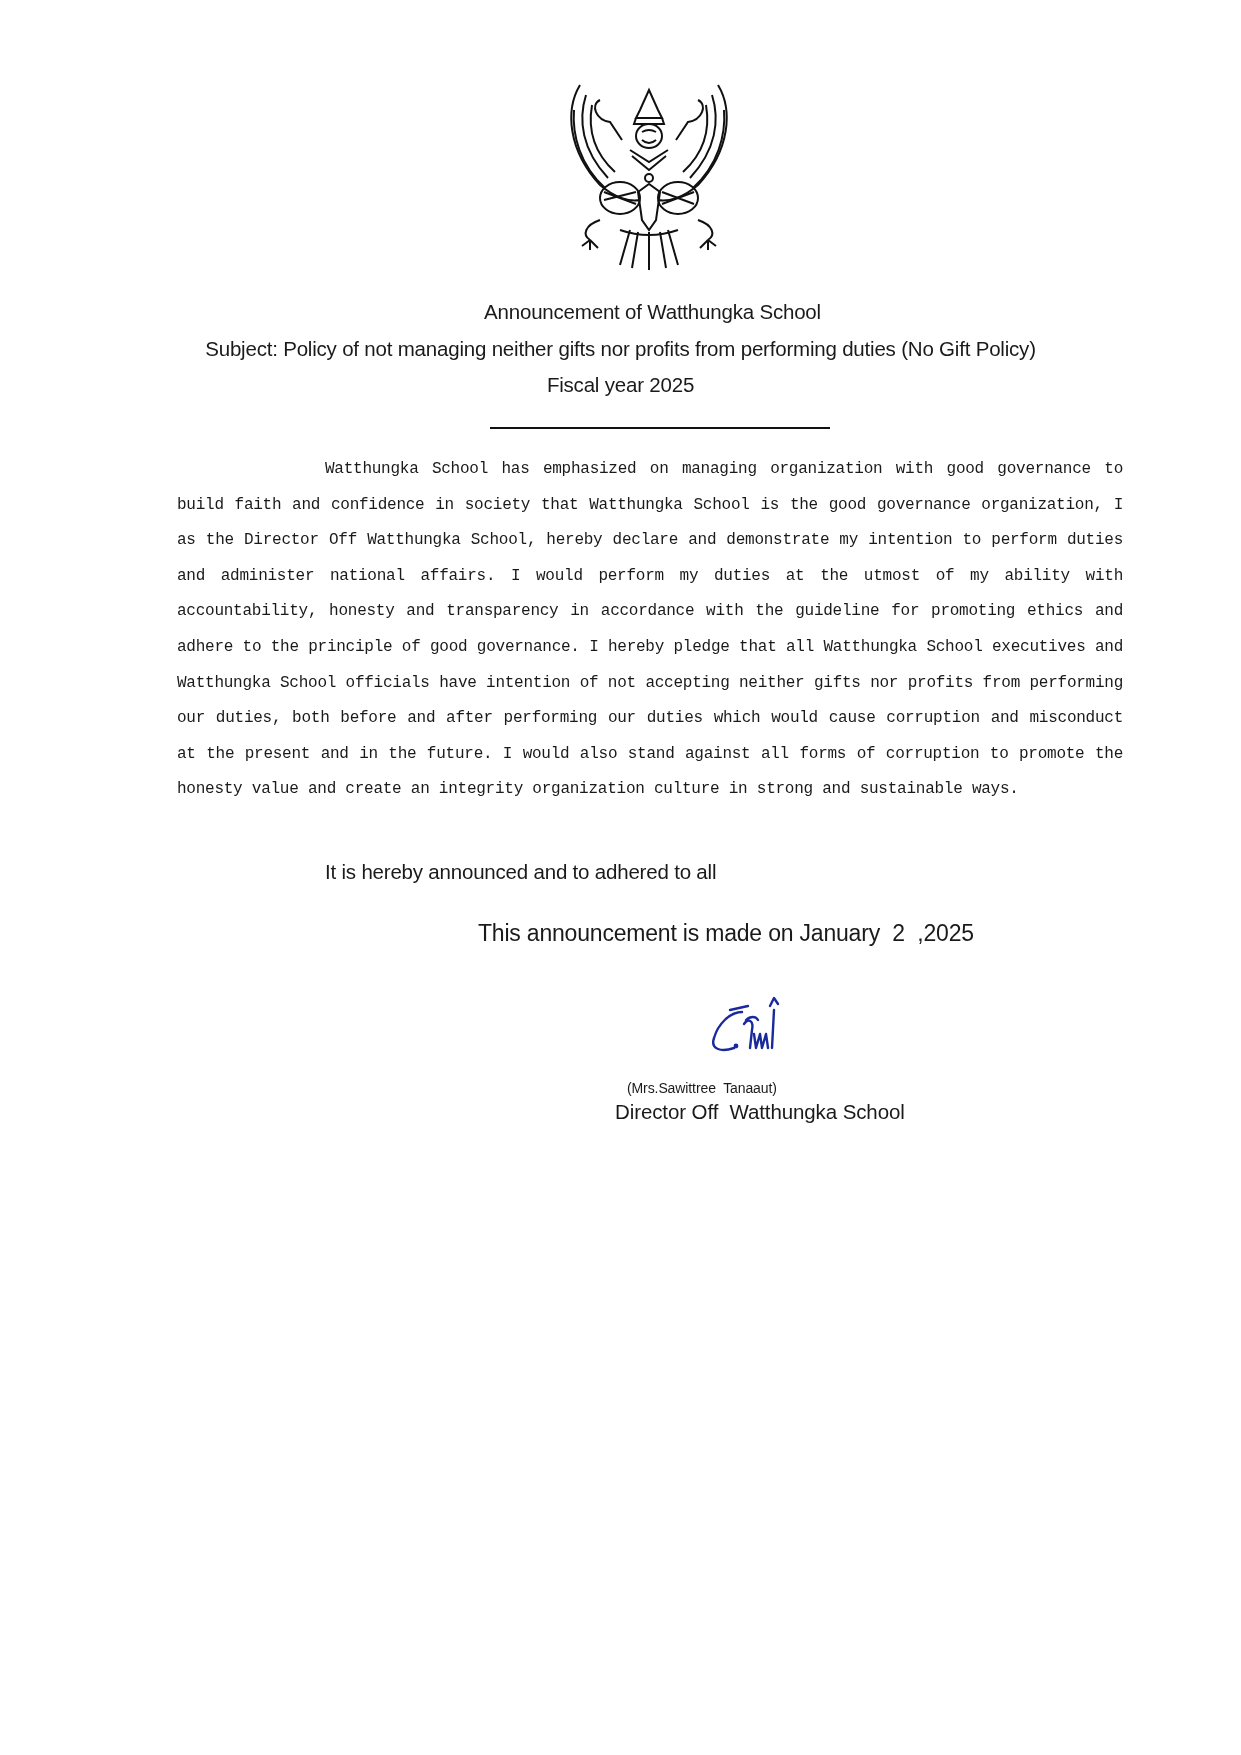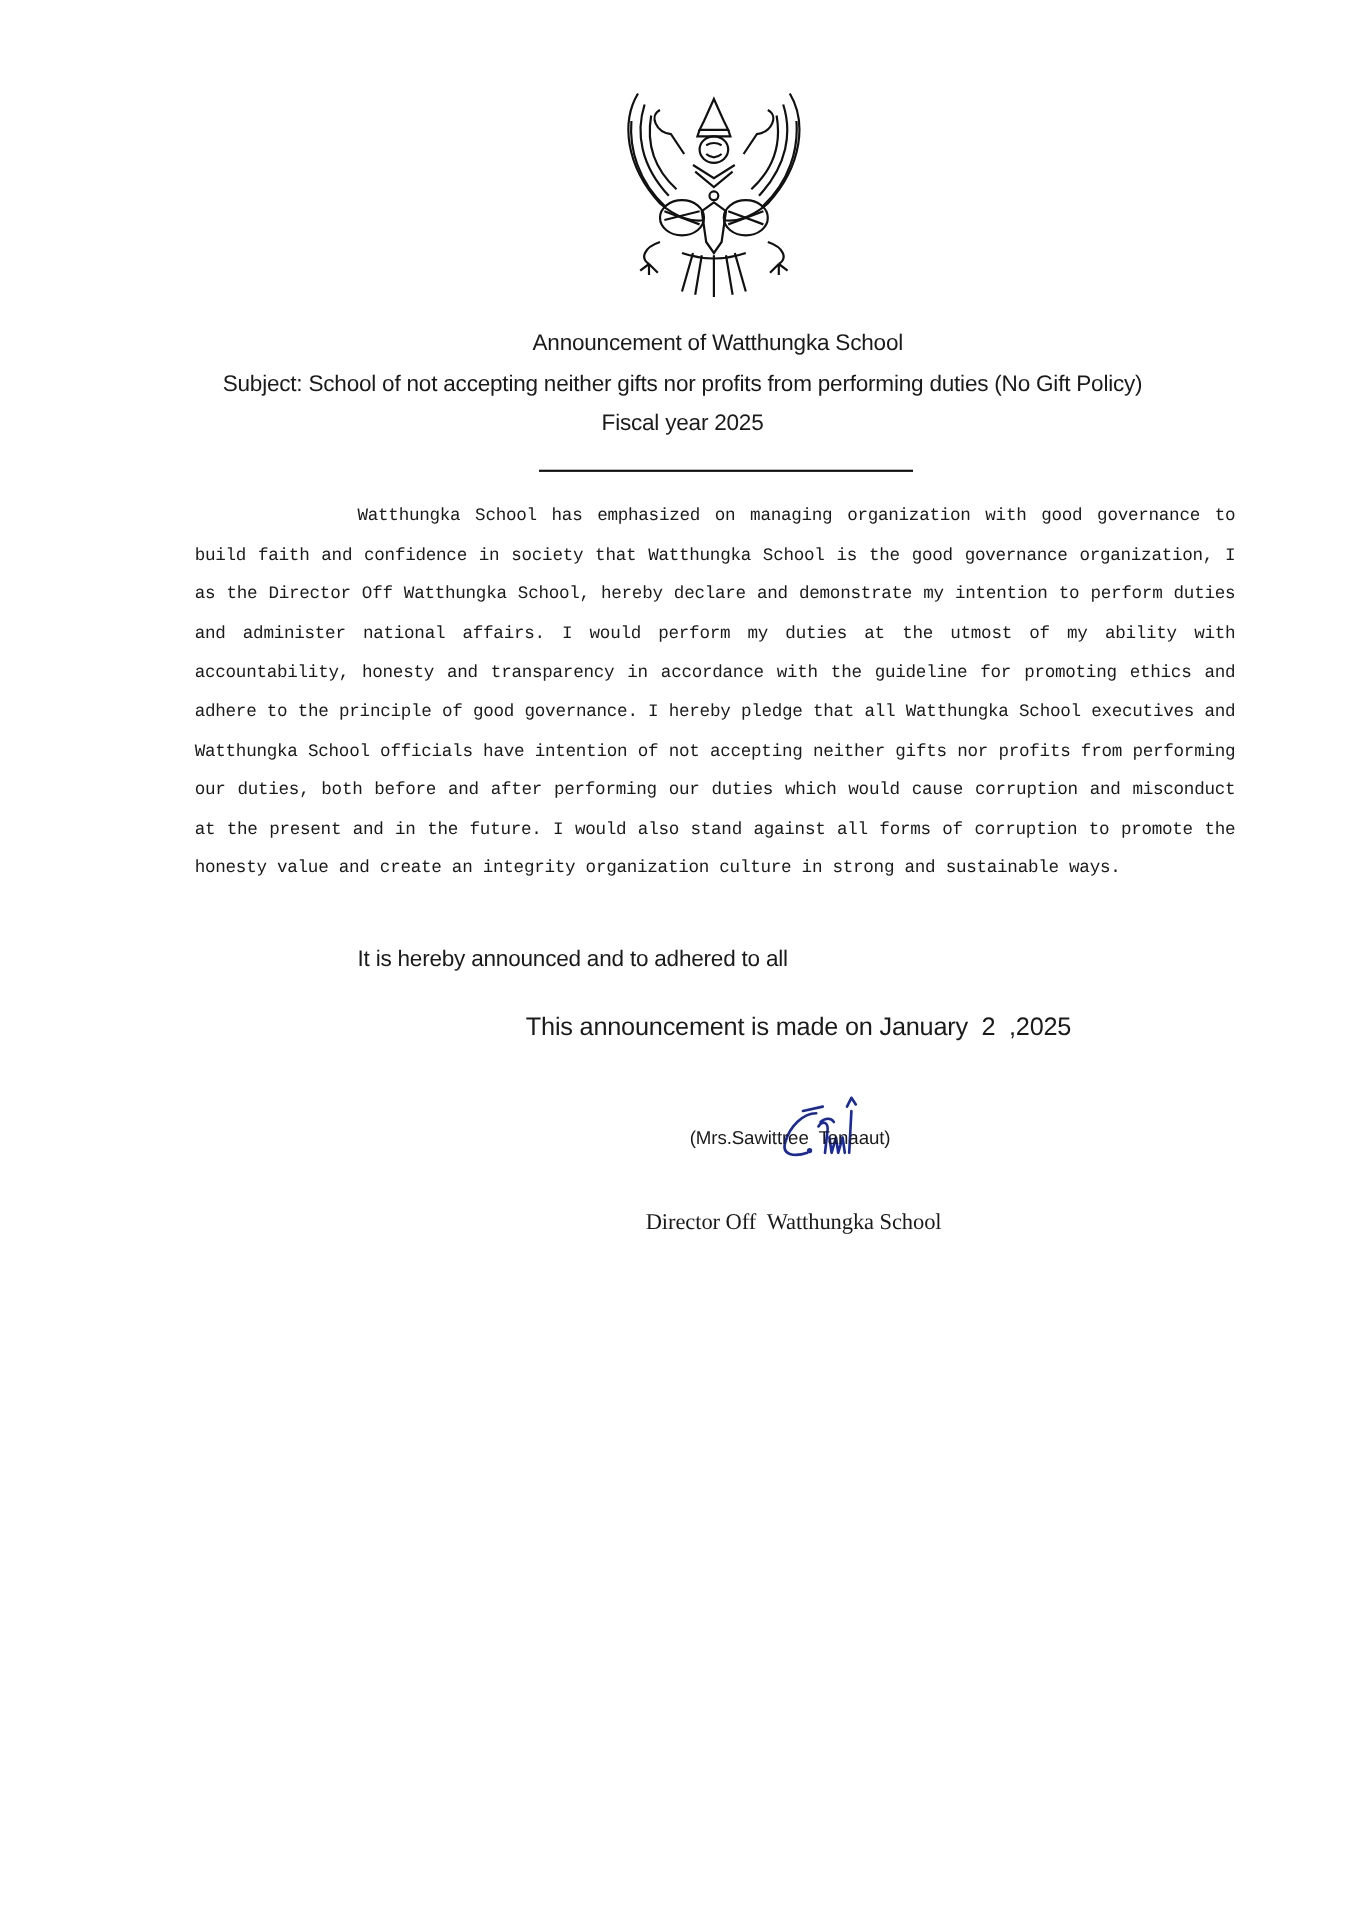--- a/index.html
+++ b/index.html
@@ -10,22 +10,22 @@
   .center-line { position: absolute; left: 0; width: 1241px; text-align: center;
                  font-size: 20.5px; letter-spacing: -0.2px; white-space: nowrap; }
   .rule { position: absolute; left: 490px; top: 427px; width: 340px; height: 0;
           border-top: 2px solid #111; }
   .body-text { position: absolute; left: 177px; top: 452px; width: 946px;
                font-size: 16px; line-height: 35.6px; text-align: justify;
                text-indent: 148px; letter-spacing: -0.25px; font-family: Liberation Mono, monospace; }
   .closing { position: absolute; left: 325px; top: 860px; font-size: 20.5px; white-space: nowrap; letter-spacing: -0.2px; text-align: right; }
   .date-line { position: absolute; left: 478px; top: 920px; font-size: 23px; white-space: pre; letter-spacing: -0.2px; }
   .signature { position: absolute; left: 700px; top: 990px; width: 110px; height: 70px; }
-  .sig-name { position: absolute; left: 627px; top: 1025px; font-size: 17px; white-space: pre; letter-spacing: -0.1px; }
-  .sig-title { position: absolute; left: 587px; top: 1100px; font-size: 20.5px; white-space: pre; letter-spacing: -0.1px; font-family: Liberation Serif, serif; }
+  .sig-name { position: absolute; left: 627px; top: 1080px; font-size: 14px; white-space: pre; letter-spacing: -0.1px; }
+  .sig-title { position: absolute; left: 615px; top: 1100px; font-size: 20.5px; white-space: pre; letter-spacing: -0.1px; }
 </style>
 </head>
 <body>
 
 <div class="page">
 
   <svg class="emblem" viewBox="0 0 178 192" xmlns="http://www.w3.org/2000/svg">
     <g fill="none" stroke="#111" stroke-width="2">
 
       <path d="M20 5 C5 30 8 70 40 105 C55 118 70 122 80 120"></path>
@@ -59,21 +59,21 @@
 
       <path d="M40 140 C25 145 22 155 30 160 M30 160 L22 166 M30 160 L30 170 M30 160 L38 168"></path>
       <path d="M138 140 C153 145 156 155 148 160 M148 160 L156 166 M148 160 L148 170 M148 160 L140 168"></path>
 
       <path d="M70 150 L60 185 M78 152 L72 188 M89 152 L89 190 M100 152 L106 188 M108 150 L118 185"></path>
       <path d="M60 150 Q89 160 118 150"></path>
     </g>
   </svg>
 
   <div class="center-line" style="top:300px;margin-left:32px;">Announcement of Watthungka School</div>
-  <div class="center-line" style="top:337px;">Subject: School of not accepting neither gifts nor profits from performing duties (No Gift Policy)</div>
+  <div class="center-line" style="top:337px;">Subject: Policy of not managing neither gifts nor profits from performing duties (No Gift Policy)</div>
   <div class="center-line" style="top:373px;text-align:center;">Fiscal year 2025</div>
 
   <div class="rule"></div>
 
   <p class="body-text" style="margin:0;">Watthungka School has emphasized on managing organization with good governance to build faith and confidence in society that Watthungka School is the good governance organization, I as the Director Off Watthungka School, hereby declare and demonstrate my intention to perform duties and administer national affairs. I would perform my duties at the utmost of my ability with accountability, honesty and transparency in accordance with the guideline for promoting ethics and adhere to the principle of good governance. I hereby pledge that all Watthungka School executives and Watthungka School officials have intention of not accepting neither gifts nor profits from performing our duties, both before and after performing our duties which would cause corruption and misconduct at the present and in the future. I would also stand against all forms of corruption to promote the honesty value and create an integrity organization culture in strong and sustainable ways.</p>
 
   <div class="closing">It is hereby announced and to adhered to all</div>
 
   <div class="date-line">This announcement is made on January  2  ,2025</div>
 

